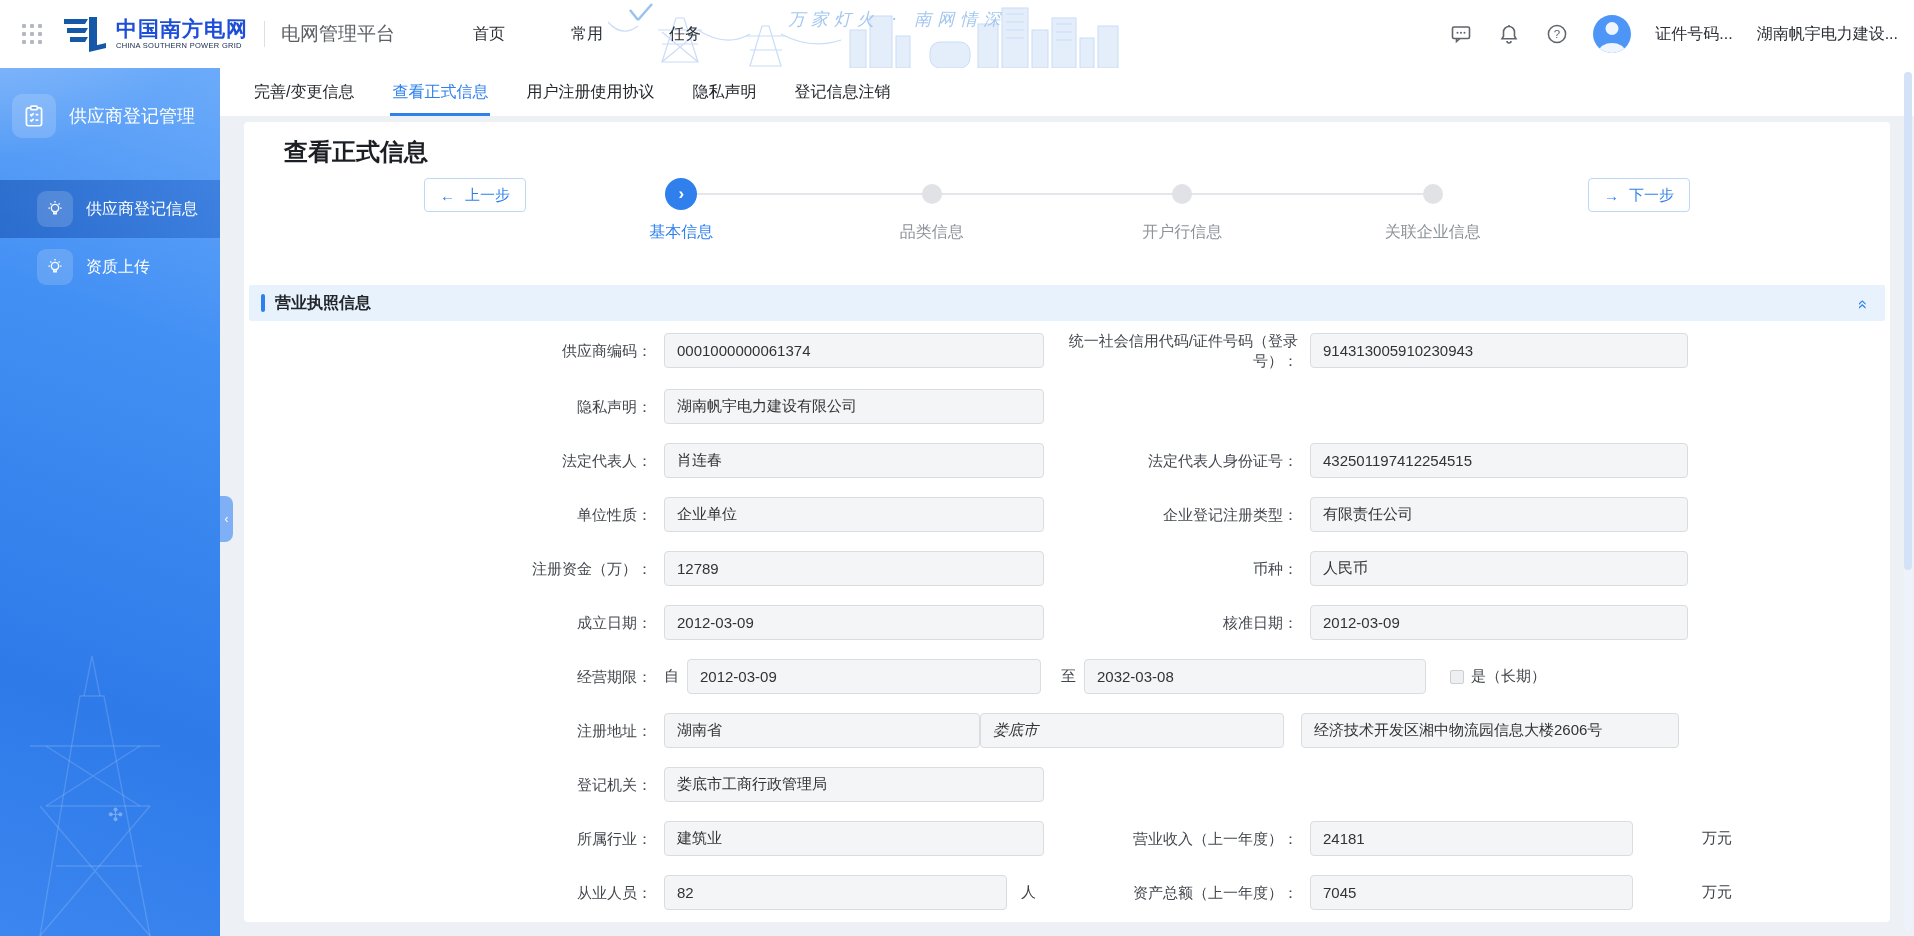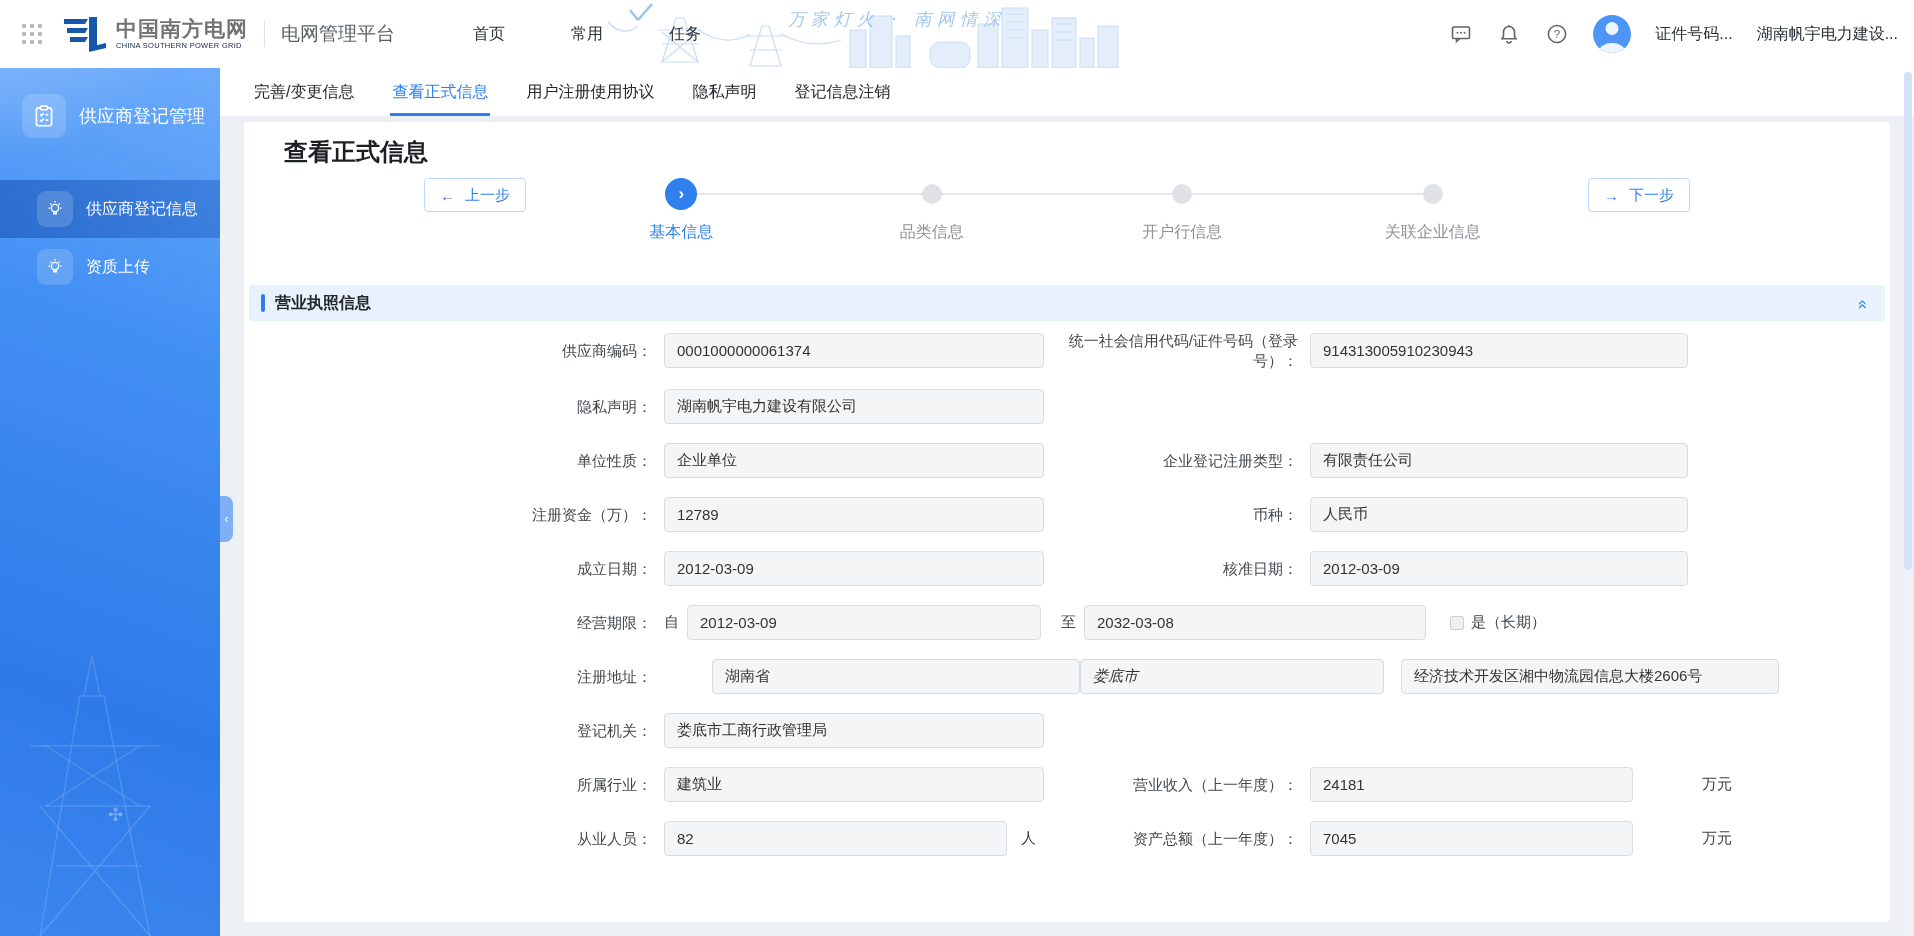--- a/index.html
+++ b/index.html
@@ -5,21 +5,21 @@
   * { box-sizing: border-box; margin: 0; padding: 0; }
   html,body { width:1914px; height:936px; overflow:hidden; }
   body { font-family:"Liberation Sans","DejaVu Sans",sans-serif; background:#edf0f4; color:#333; }
 
   
   .topbar { height:68px; background:#fff; display:flex; align-items:center; position:relative; z-index:10; }
   .launcher { margin-left:22px; width:20px; height:20px; display:grid; grid-template-columns:repeat(3,1fr); gap:4px; cursor:pointer; flex-shrink:0; }
   .launcher i { width:4px; height:4px; border-radius:1px; background:#b3b9c2; }
   .logo { display:flex; align-items:center; margin-left:20px; flex-shrink:0; }
   .logo-mark { width:46px; height:38px; margin-right:8px; }
-  .logo-cn { font-size:21px; font-weight:bold; color:#737373; letter-spacing:1px; line-height:1.05; }
+  .logo-cn { font-size:21px; font-weight:bold; color:#1d4ed8; letter-spacing:1px; line-height:1.05; }
   .logo-en { font-size:7.5px; color:#13264d; letter-spacing:.3px; }
   .hdivider { width:1px; height:26px; background:#dcdfe6; margin:0 16px; flex-shrink:0; }
   .platform { font-size:19px; color:#5c6066; white-space:nowrap; }
   .topnav { display:flex; margin-left:78px; gap:66px; z-index:3; }
   .topnav .nav-item { font-size:16px; color:#2b2f36; cursor:pointer; white-space:nowrap; }
 
   .header-art { position:absolute; left:600px; top:0; width:560px; height:68px; pointer-events:none; z-index:1; }
   .slogan { position:absolute; left:788px; top:8px; font-family:"DejaVu Serif",serif; font-style:italic; font-size:17px;
             color:#a3c6f0; letter-spacing:6px; white-space:nowrap; z-index:2; }
 
@@ -32,21 +32,21 @@
   .user-name,.org-name { font-size:16px; color:#2b2f36; white-space:nowrap; cursor:pointer; }
 
   
   .page-body { display:flex; height:868px; position:relative; }
 
   
   .sidebar { width:220px; flex-shrink:0; position:relative; overflow:hidden; color:#fff;
              background:linear-gradient(200deg,#6cabfa 0%,#4390f4 30%,#2e7ae9 72%,#3b86ef 100%); }
   .sidebar::before { content:''; position:absolute; inset:0;
              background:radial-gradient(430px 240px at -70px -50px, rgba(255,255,255,.30), rgba(255,255,255,0) 62%); }
-  .sb-group { display:flex; align-items:center; gap:13px; padding:26px 0 0 22px; position:relative; cursor:pointer; }
+  .sb-group { display:flex; align-items:center; gap:13px; padding:26px 0 0 12px; position:relative; cursor:pointer; }
   .sb-group-icon { width:44px; height:44px; border-radius:10px; background:rgba(255,255,255,.17); display:flex; align-items:center; justify-content:center; flex-shrink:0; }
   .sb-group-title { font-size:18px; }
   .sb-menu { margin-top:42px; position:relative; }
   .menu-item { display:flex; align-items:center; gap:13px; height:58px; padding-left:37px; cursor:pointer; }
   .menu-item.active { background:linear-gradient(90deg, rgba(16,74,170,.52), rgba(23,86,190,.42)); }
   .menu-icon { width:36px; height:36px; border-radius:9px; background:rgba(255,255,255,.16); display:flex; align-items:center; justify-content:center; flex-shrink:0; }
   .menu-label { font-size:16px; }
   .sb-tower { position:absolute; bottom:0; left:0; opacity:.5; }
   .sb-spark { position:absolute; left:108px; bottom:110px; color:rgba(255,255,255,.35); font-size:18px; }
   .collapse-handle { position:absolute; left:220px; top:428px; width:13px; height:46px; background:#7fb0f6;
@@ -84,21 +84,21 @@
   .section-title { font-size:16px; font-weight:bold; color:#22252a; }
   .collapse-btn { margin-left:auto; margin-right:18px; color:#2f80ed; font-size:17px; letter-spacing:-2px;
                   transform:rotate(90deg); cursor:pointer; line-height:1; }
 
   
   .form { margin-top:10px; }
   .frow { display:grid; grid-template-columns:420px 380px 266px 378px auto; align-items:center; margin-bottom:19px; min-height:35px; }
   .flabel { text-align:right; padding-right:12px; font-size:15px; color:#43474d; line-height:1.3; }
   .input { height:35px; width:100%; background:#f4f5f7; border:1px solid #d9dce1; border-radius:4px;
            display:flex; align-items:center; padding:0 12px; font-size:15px; color:#333; cursor:default; overflow:hidden; white-space:nowrap; }
-  .w343{width:343px;} .w323{width:323px;} .w354{width:354px;} .w342{width:342px;} .w316{width:368px;margin-left:48px;} .w304{width:304px;} .w378{width:378px;}
+  .w343{width:343px;} .w323{width:323px;} .w354{width:354px;} .w342{width:342px;} .w316{width:316px;} .w304{width:304px;} .w378{width:378px;}
   .unit { margin-left:14px; font-size:15px; color:#3a3d42; }
   .span-rest { grid-column:2/6; display:flex; align-items:center; }
   .addr-gap1{ margin-left:0;font-style:italic; } .addr-gap2{ margin-left:17px; }
   .mini-label { font-size:15px; color:#43474d; }
   .term .from-label{ margin-right:8px; } .term .to-label{ margin:0 8px 0 20px; }
   .checkbox { width:14px; height:14px; border:1px solid #ccd0d6; background:#edeff2; border-radius:2px; margin-left:24px; flex-shrink:0; cursor:pointer; }
   .cb-label { margin-left:7px; font-size:15px; color:#43474d; }
 
   
   .scrollbar { position:absolute; right:2px; top:4px; bottom:6px; width:8px; background:#eef3fb; border-radius:4px; }
@@ -315,20 +315,27 @@
           </div>
 
           <div class="frow">
             <div class="flabel">隐私声明：</div>
             <div class="input">湖南帆宇电力建设有限公司</div>
             <div></div>
               <div></div>
               <div></div>
           </div>
 
+          <div class="frow">
+            <div class="flabel">法定代表人：</div>
+            <div class="input">肖连春</div>
+            <div class="flabel">法定代表人身份证号：</div>
+            <div class="input">432501197412254515</div>
+            <div></div>
+          </div>
 
           <div class="frow">
             <div class="flabel">单位性质：</div>
             <div class="input">企业单位</div>
             <div class="flabel">企业登记注册类型：</div>
             <div class="input">有限责任公司</div>
             <div></div>
           </div>
 
           <div class="frow">

